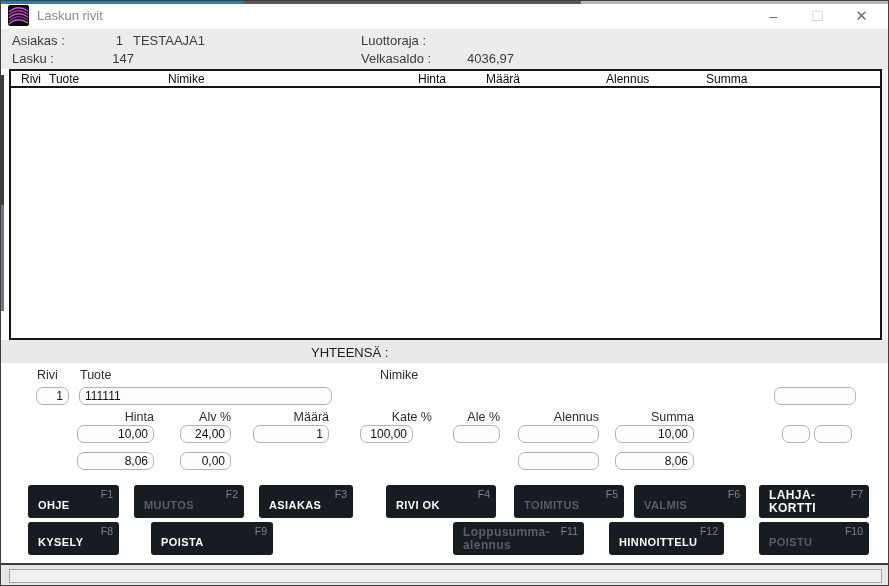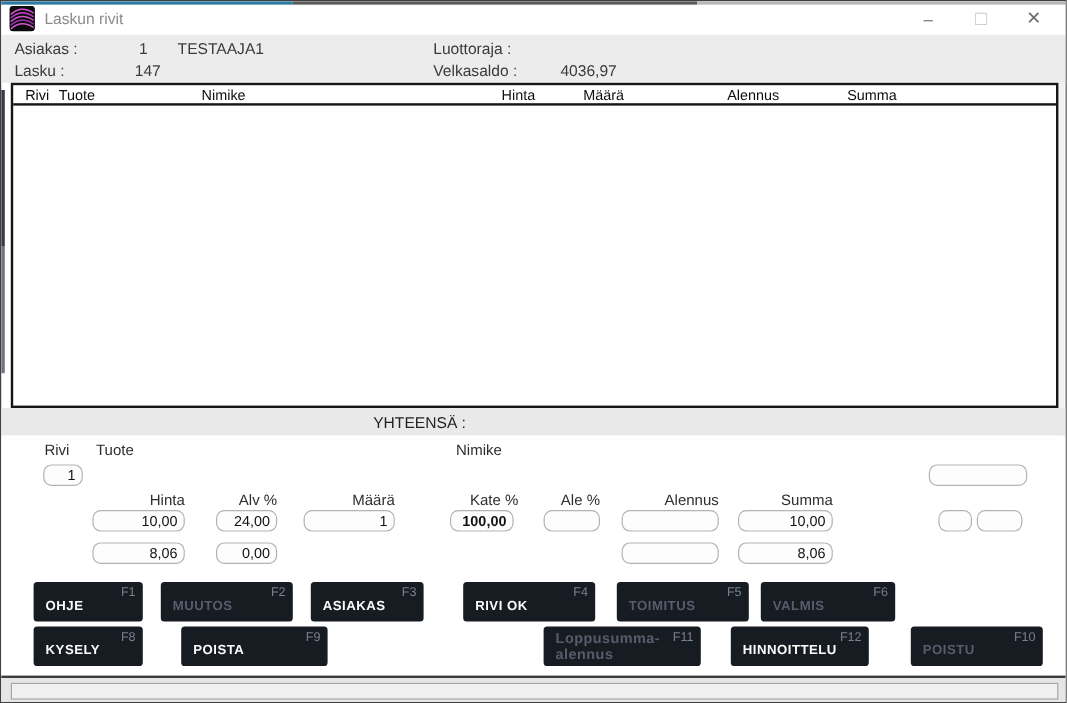--- a/index.html
+++ b/index.html
@@ -23,21 +23,21 @@
   .wctl.min { right:92px; }
   .wctl.max { right:48px; color:#cfcfcf; }
   .wctl.close { right:4px; font-size:15px; }
 
   
   .header { position:absolute; top:28px; left:0; width:100%; height:40px; background:#ececec; font-size:13px; color:#3b3b3b; }
   .hlbl, .hval { position:absolute; white-space:nowrap; }
   .r1 { top:4px; } .r2 { top:22px; }
   .lb-asiakas { left:11px; }
   .v-asiakas-num { left:100px; width:22px; text-align:right; }
-  .v-asiakas-name { left:147px; }
+  .v-asiakas-name { left:132px; }
   .lb-lasku { left:11px; }
   .v-lasku { left:100px; width:33px; text-align:right; }
   .lb-luotto { left:360px; }
   .lb-velka { left:360px;text-align:center; }
   .v-velka { left:425px; width:88px; text-align:right; }
 
   
   .left-strip { position:absolute; left:0; top:74px; width:3px; height:236px; background:linear-gradient(#3f3847 0 55%, #767082 55% 100%); }
   .right-strip { position:absolute; right:1px; top:68px; width:6px; height:494px; background:#f2f2f2; border-left:1px solid #e0e0e0; }
 
@@ -70,21 +70,21 @@
   .lrow1 { top:5px; } .irow1 { top:24px; }
   .lrow2 { top:47px; } .irow2 { top:62px; }
   .irow3 { top:89px; }
   .lb-rivi { left:36px; }   .in-rivi { left:35px; width:33px; }
   .lb-tuote { left:79px; }  .in-tuote { left:78px; width:253px; }
   .lb-nimike { left:379px; } .in-nimike { left:378px; width:313px; }
   .in-auxtop { left:773px; width:82px; }
   .lab-hinta { left:76px; width:77px; text-align:right; }   .in-hinta { left:76px; width:77px; }
   .lab-alv { left:179px; width:51px; text-align:right; }    .in-alv { left:179px; width:51px; }
   .lab-maara { left:252px; width:76px; text-align:right; }  .in-maara { left:252px; width:76px; }
-  .lab-kate { left:378px; width:53px; text-align:right; }   .in-kate { left:374px; width:53px;font-weight:bold; }
+  .lab-kate { left:378px; width:53px; text-align:right; }   .in-kate { left:359px; width:53px; }
   .lab-ale { left:452px; width:47px; text-align:right; }    .in-ale { left:452px; width:47px; }
   .lab-alennus { left:517px; width:81px; text-align:right; }.in-alennus { left:517px; width:81px; }
   .lab-summa { left:614px; width:79px; text-align:right; }  .in-summa { left:614px; width:79px; }
   .in-aux1 { left:781px; width:28px; }
   .in-aux2 { left:813px; width:38px; }
 
   
   .btnbar { position:absolute; left:0; top:479px; width:100%; height:83px; background:#fff; }
   .btn {
     position:absolute; height:33px; background:#171b22; border:none; border-radius:3px;
@@ -171,20 +171,21 @@
 
   <div class="total">
     <span>YHTEENSÄ :</span>
   </div>
 
   <div class="form">
     <span class="flbl lrow1 lb-rivi">Rivi</span>
     <span class="flbl lrow1 lb-tuote">Tuote</span>
     <span class="flbl lrow1 lb-nimike">Nimike</span>
     <input class="fin irow1 in-rivi num" value="1" style="">
+    <input class="fin irow1 in-tuote" value="111111" style="">
     <input class="fin irow1 in-auxtop" style="">
 
     <span class="flbl lrow2 lab-hinta">Hinta</span>
     <span class="flbl lrow2 lab-alv">Alv %</span>
     <span class="flbl lrow2 lab-maara">Määrä</span>
     <span class="flbl lrow2 lab-kate">Kate %</span>
     <span class="flbl lrow2 lab-ale">Ale %</span>
     <span class="flbl lrow2 lab-alennus">Alennus</span>
     <span class="flbl lrow2 lab-summa">Summa</span>
     <input class="fin irow2 in-hinta num" value="10,00" style="">
@@ -221,20 +222,25 @@
       <span class="fk">F4</span>
     </button>
     <button class="btn rowA b5 disabled">
       <span class="lbl">TOIMITUS</span>
       <span class="fk">F5</span>
     </button>
     <button class="btn rowA b6 disabled">
       <span class="lbl">VALMIS</span>
       <span class="fk">F6</span>
     </button>
+    <button class="btn rowA b7 two">
+      <span class="lbl">LAHJA-
+KORTTI</span>
+      <span class="fk">F7</span>
+    </button>
 
     <button class="btn rowB c1">
       <span class="lbl">KYSELY</span>
       <span class="fk">F8</span>
     </button>
     <button class="btn rowB c2">
       <span class="lbl">POISTA</span>
       <span class="fk">F9</span>
     </button>
     <button class="btn rowB c3 two disabled">

